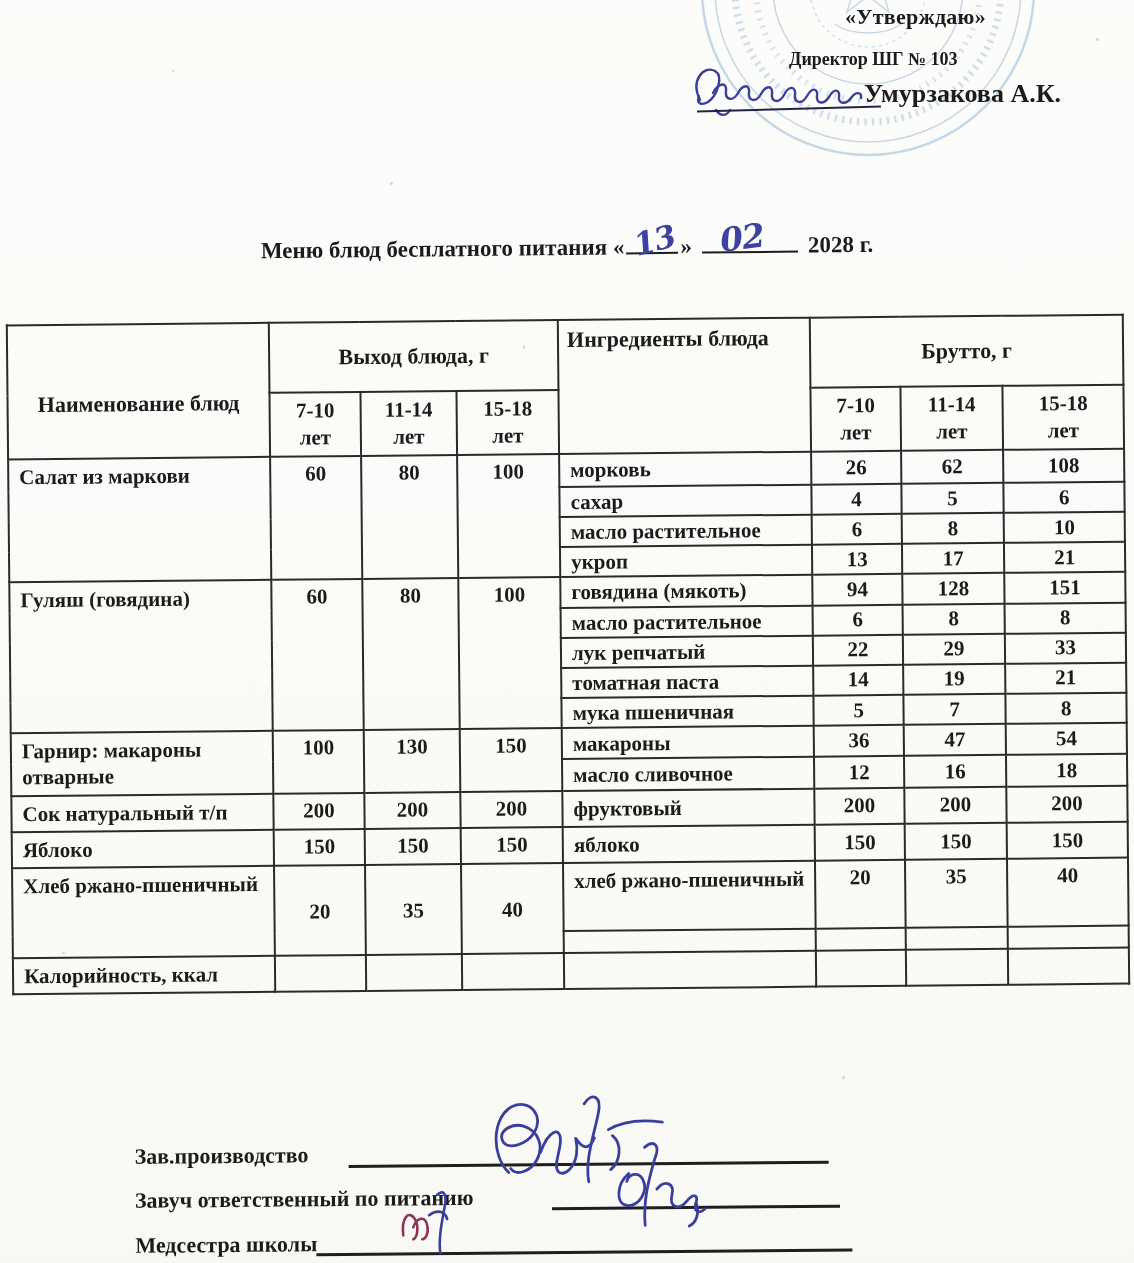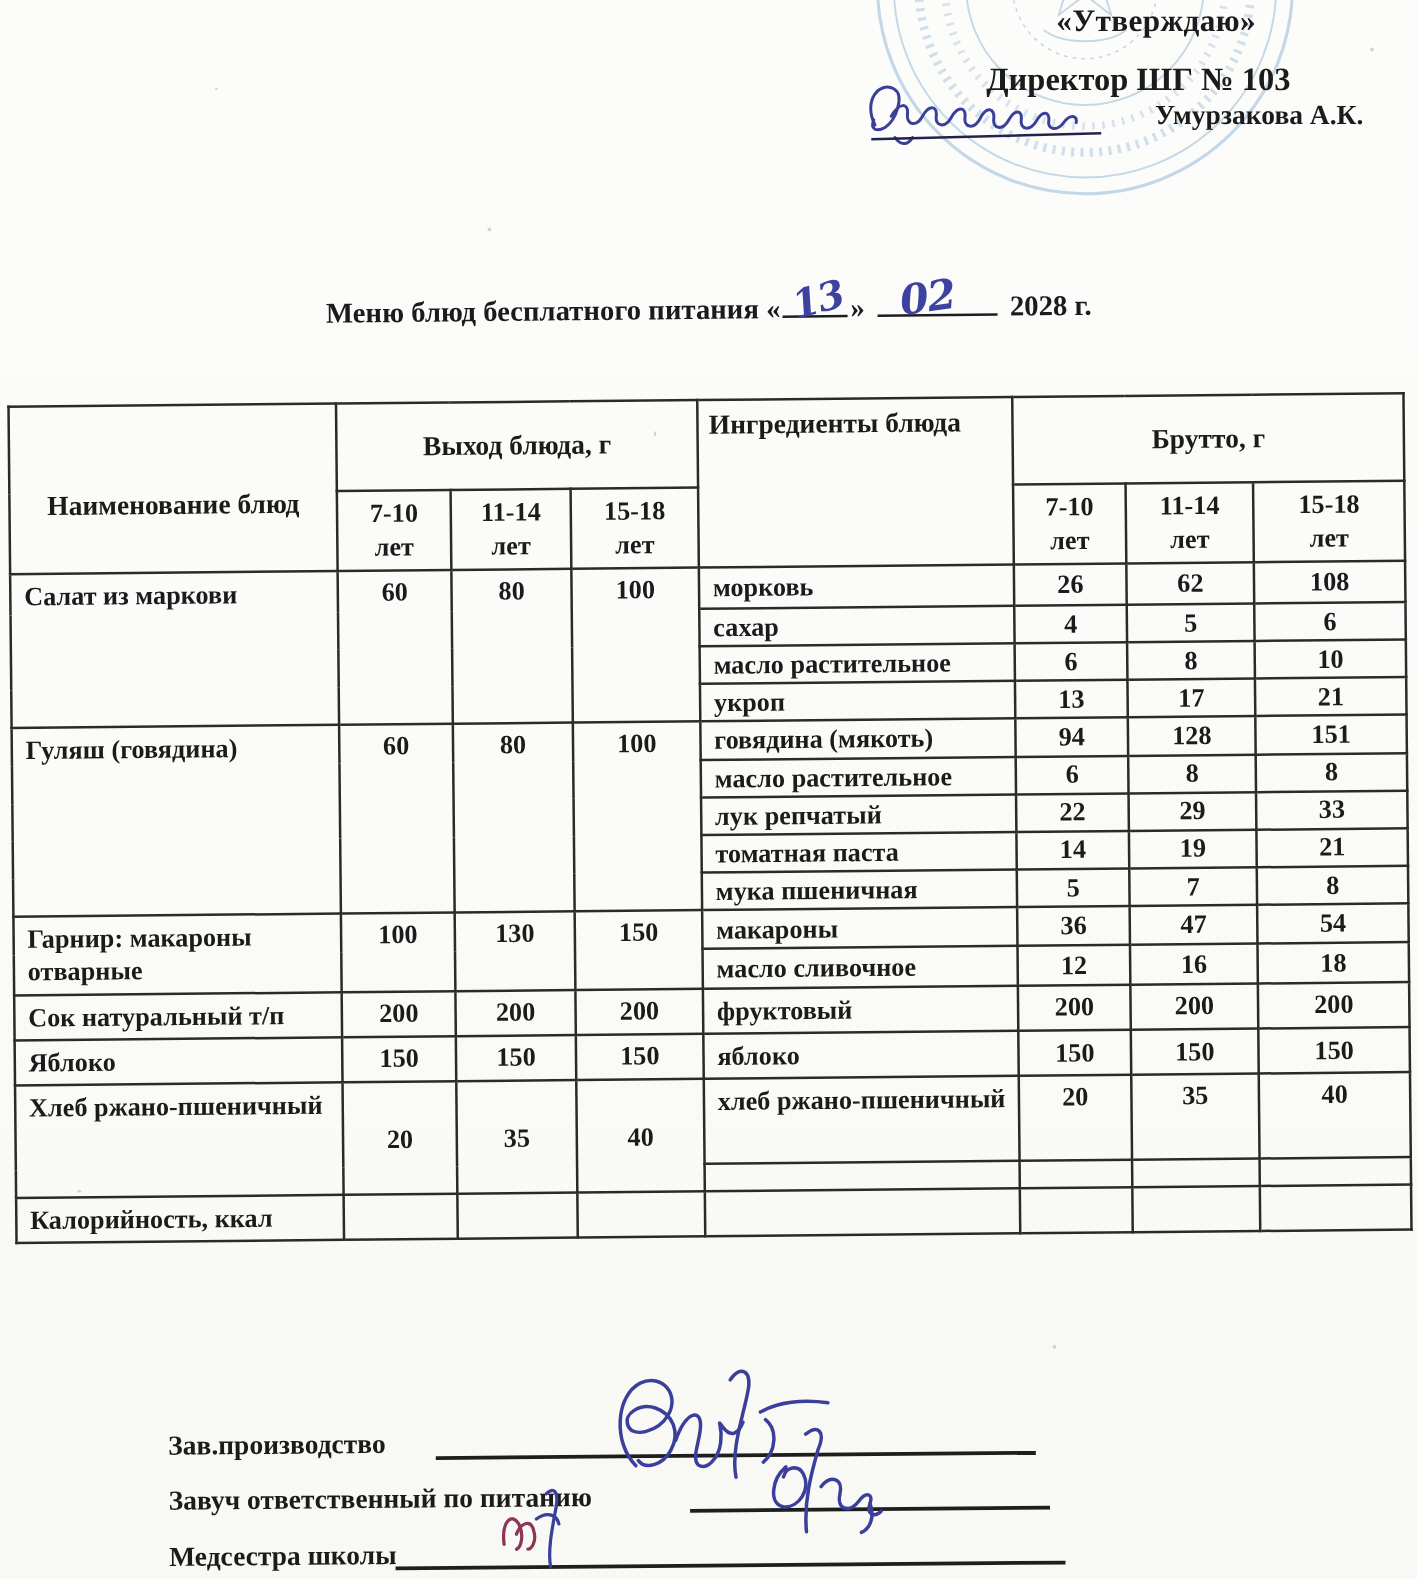--- a/index.html
+++ b/index.html
@@ -6,23 +6,23 @@
   body{width:1134px;height:1263px;overflow:hidden;}
   .page{
     position:relative;width:1134px;height:1263px;overflow:hidden;
     background:linear-gradient(180deg,#fcfcfa 0%,#fafaf7 60%,#f8f8f4 100%);
     font-family:"Liberation Serif","DejaVu Serif",serif;
     font-weight:700;color:#1b1b1b;
   }
   
   .stamp{position:absolute;left:655px;top:-196px;opacity:.5;pointer-events:none;}
   
-  .approve-label{position:absolute;left:845px;top:4px;font-size:25px;letter-spacing:.3px;}
-  .director-label{position:absolute;left:789px;top:49px;font-size:26px;}
-  .director-name{position:absolute;left:924px;top:79px;font-size:22px;}
+  .approve-label{position:absolute;left:845px;top:4px;font-size:22px;letter-spacing:.3px;}
+  .director-label{position:absolute;left:789px;top:49px;font-size:18px;}
+  .director-name{position:absolute;left:864px;top:79px;font-size:26px;}
   .director-signature{position:absolute;left:686px;top:60px;}
   .director-underline{position:absolute;left:697px;top:108px;width:184px;height:2px;background:#23234a;transform:rotate(-1.5deg);}
   
   .title-line1{position:absolute;left:0;top:196px;width:1134px;text-align:center;font-size:21px;}
   .title-line2{position:absolute;left:0;top:233px;width:1134px;text-align:center;font-size:23px;transform:rotate(-0.6deg);}
   .blank{display:inline-block;border-bottom:2.5px solid #1d1d1d;position:relative;vertical-align:baseline;height:20px;}
   .blank-day{width:52px;margin:0 2px;}
   .blank-month{width:96px;margin:0 10px;}
   .handwritten{
     position:absolute;left:8px;bottom:-6px;color:#3d41a0;

